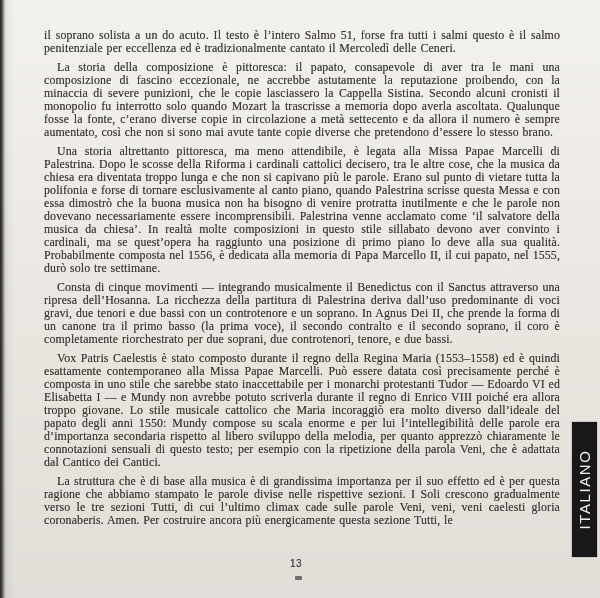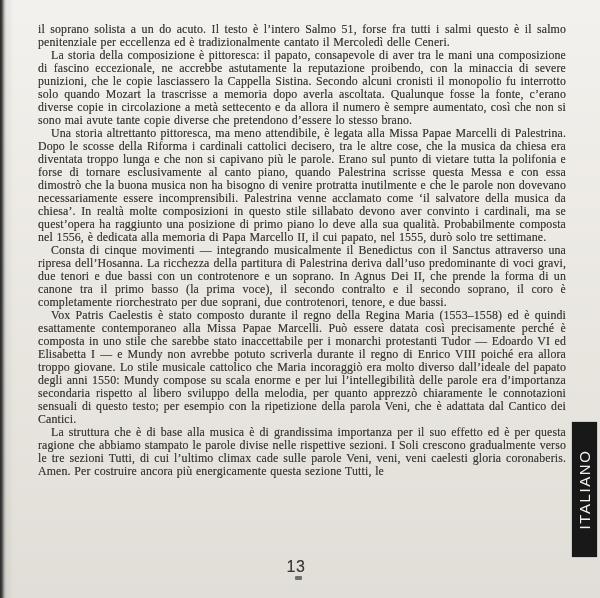--- a/index.html
+++ b/index.html
@@ -26,30 +26,30 @@
     position: absolute;
     left: 38px; top: 23px; width: 528px;
     color: var(--ink, #3a3833);
     font-size: 11.9px;
     line-height: 13px;
     text-align: justify;
     letter-spacing: 0.12px;
     word-spacing: 0.6px;
     text-shadow: 0 0 0.45px rgba(58,56,51,0.55);
   }
-  .text-block p { margin: 0; text-indent: 13px; }
+  .text-block p { margin: 6px; text-indent: 13px; }
   .text-block p.no-indent { text-indent: 0; }
   .text-block .it { }
   .page-number {
     position: absolute;
     left: 0; right: 8px; top: 558px;
     text-align: center;
     color: var(--ink, #3a3833);
     font-family: "Liberation Sans", sans-serif;
-    font-size: 16px;
+    font-size: 10px;
     letter-spacing: 0.5px;
     text-shadow: 0 0 0.4px rgba(58,56,51,0.5);
   }
   .lang-tab {
     position: absolute;
     right: 3px; top: 422px;
     width: 25px; height: 135px;
     background: var(--tab_bg, #181818);
     display: flex; align-items: center; justify-content: center;
     box-shadow: 0 0 1px rgba(0,0,0,0.6);

